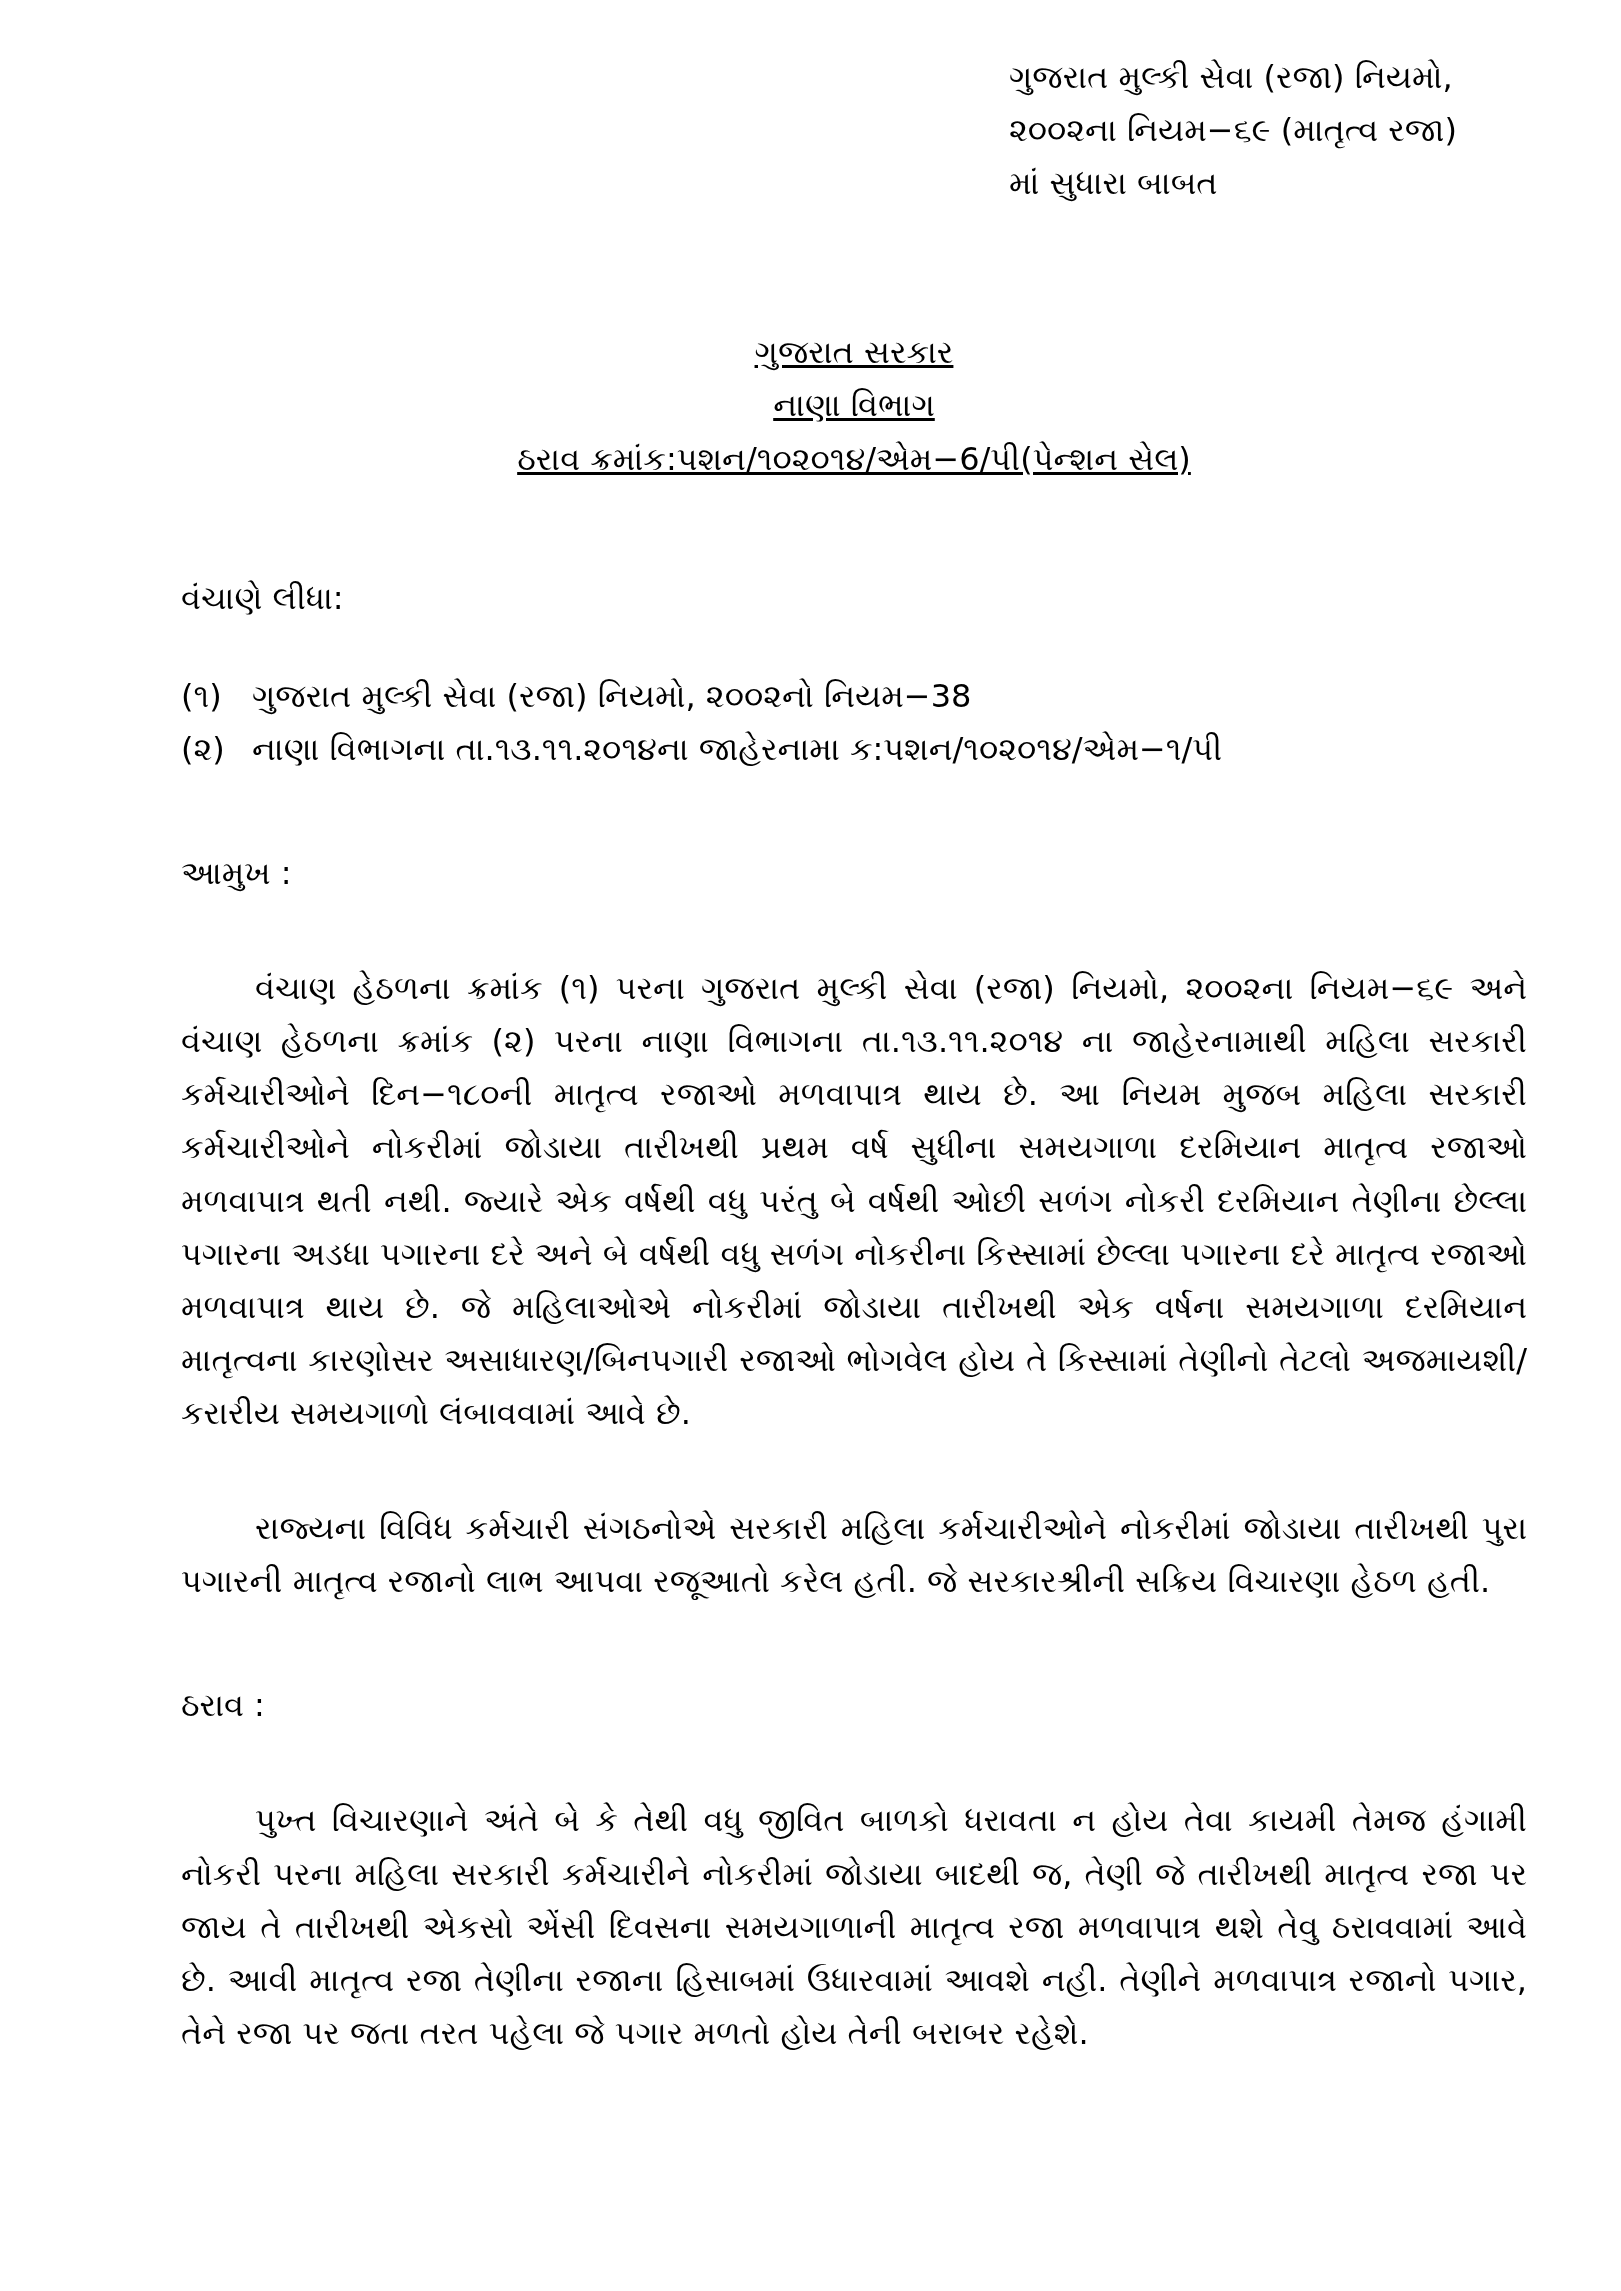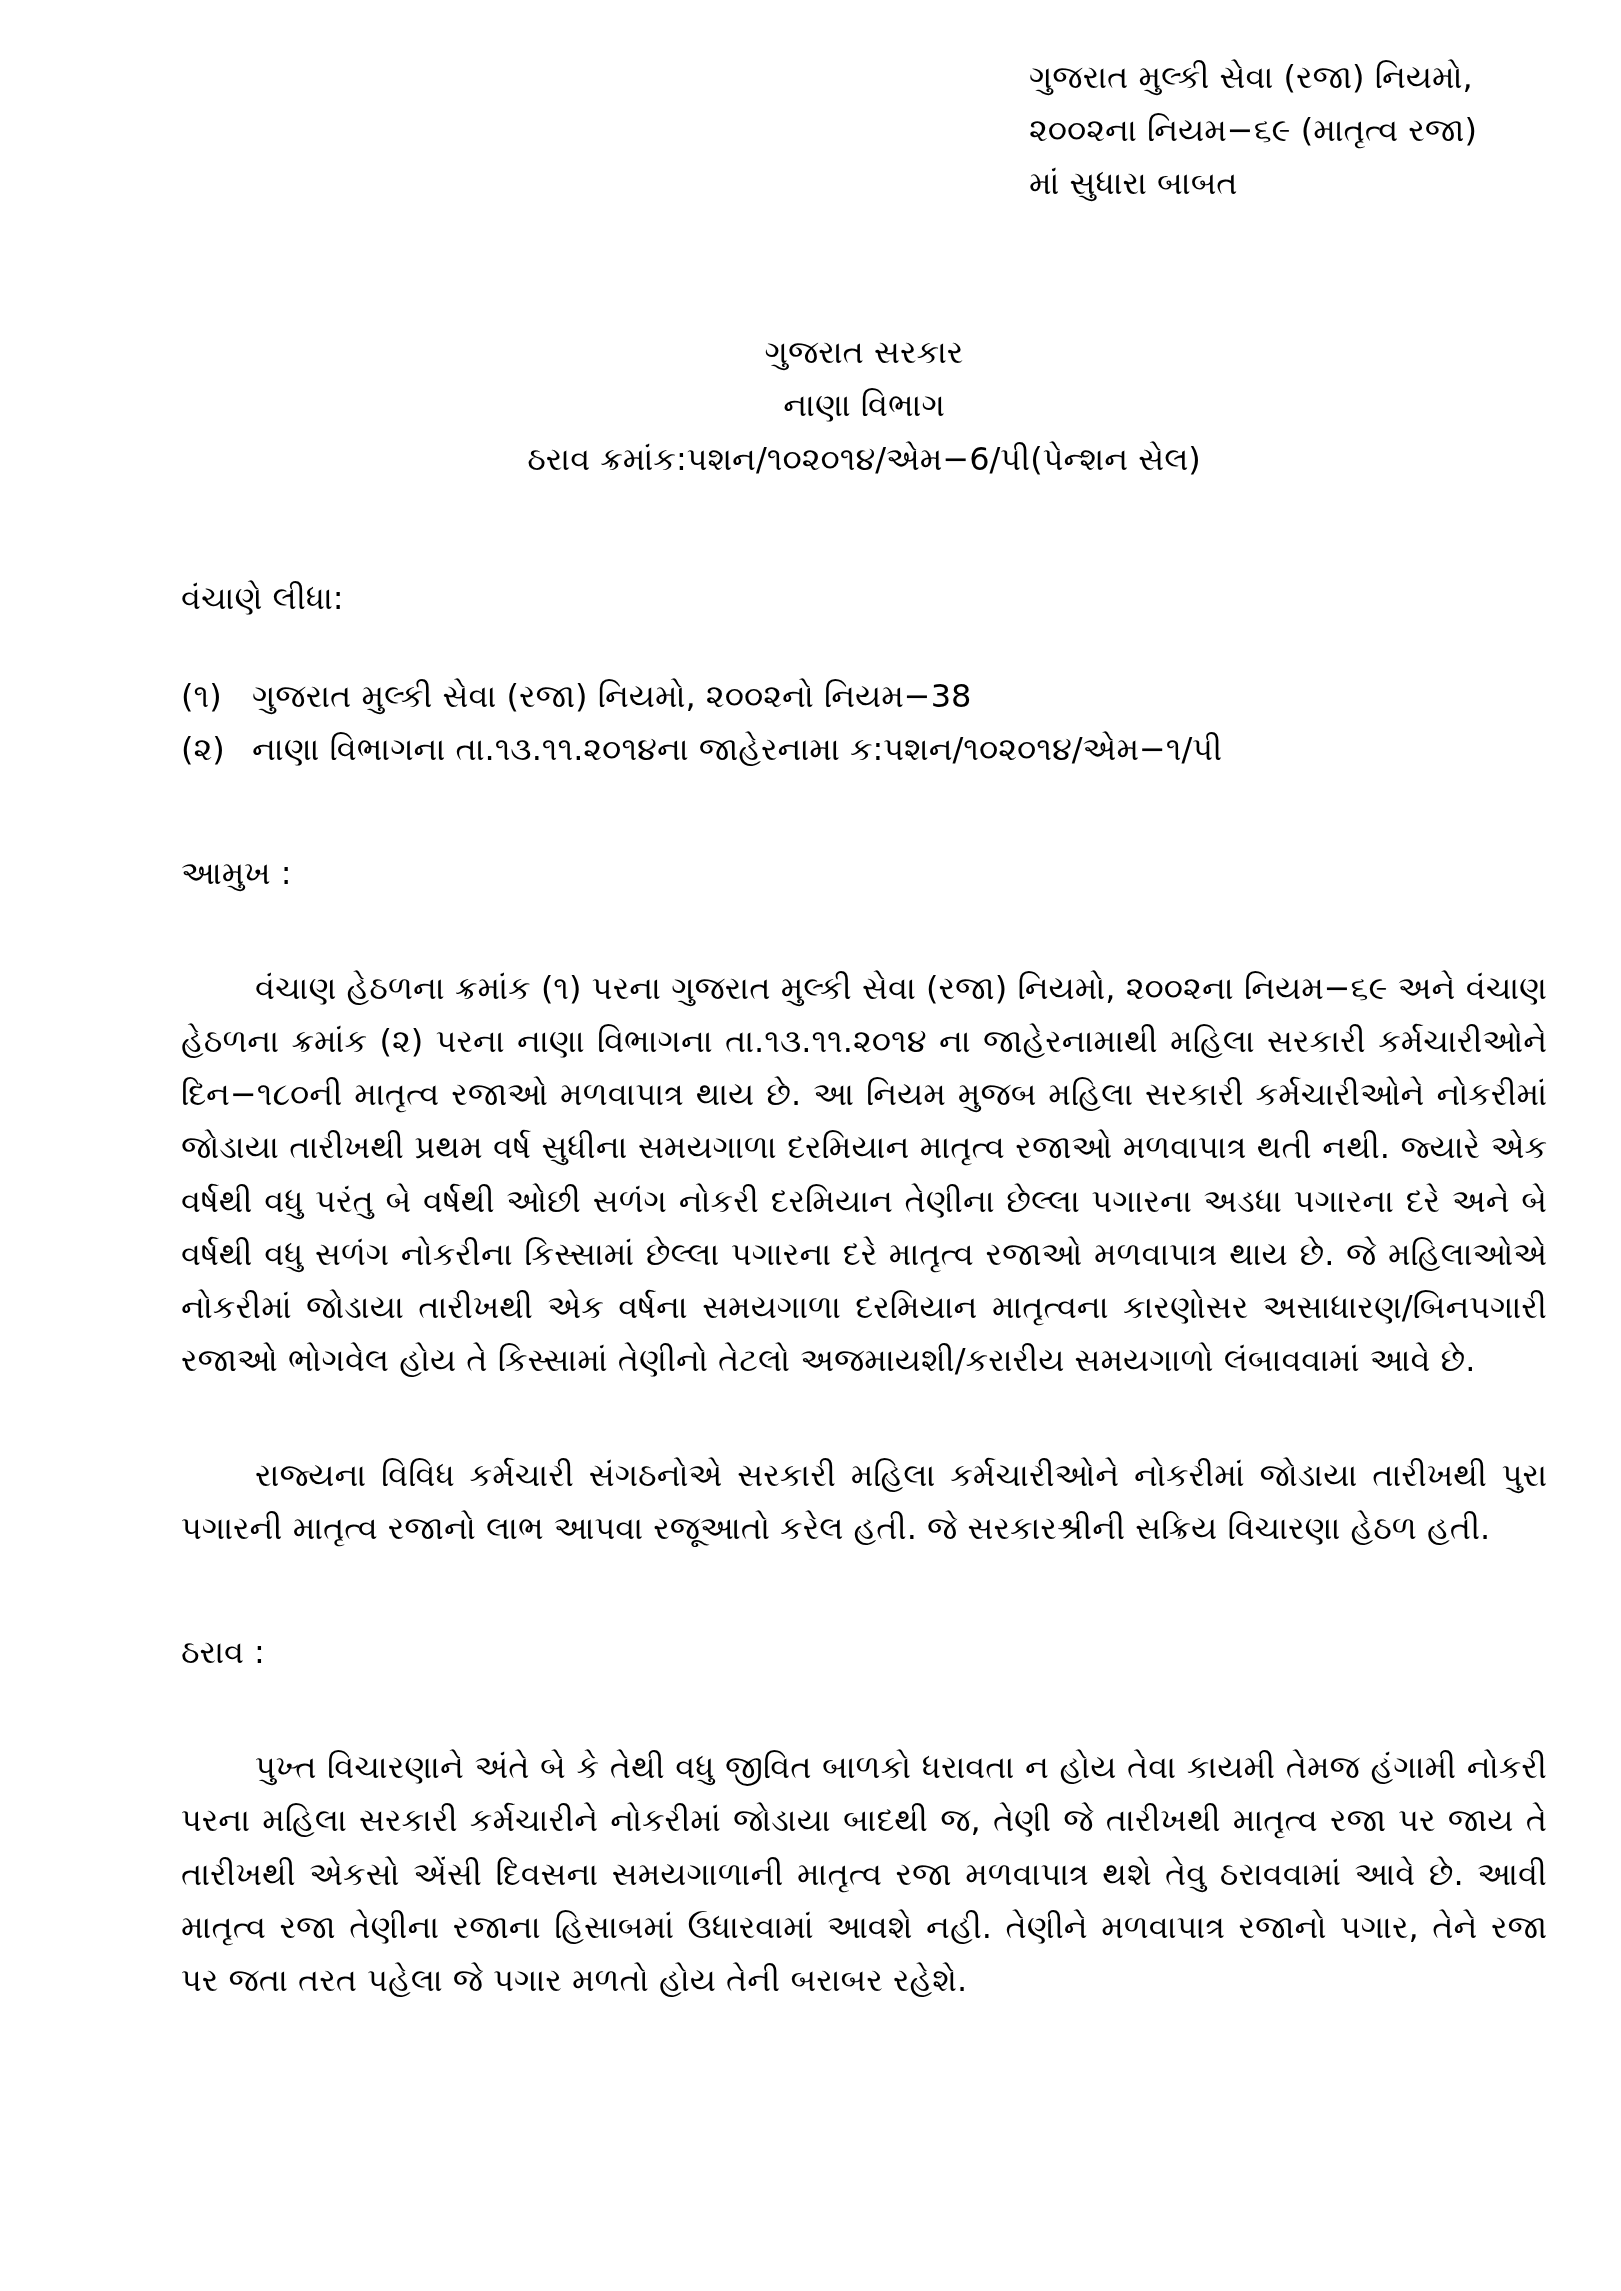--- a/index.html
+++ b/index.html
@@ -7,33 +7,33 @@
   .page {
     position: relative;
     width: 1621px;
     height: 2292px;
     margin: 0 auto;
     background: #ffffff;
     color: #000000;
     font-family: "DejaVu Sans", sans-serif;
     font-size: 32px;
     line-height: 1.66;
-    padding: 51px 74px 59px 181px;
+    padding: 51px 94px 59px 181px;
   }
   .subject-block {
     width: 518px;
     margin-left: auto;
     text-align: left;
   }
   .subject-block .line { display: block; }
   .letterhead {
     margin-top: 116px;
     text-align: center;
   }
-  .letterhead .line { display: block; }
+  .letterhead .line { display: block; text-decoration: underline; }
   .read-heading { margin-top: 86px; }
   .read-list { margin-top: 45px; }
   .read-item {
     display: flex;
     align-items: flex-start;
   }
   .read-item .num {
     flex: 0 0 71px;
   }
   .read-item .txt {

